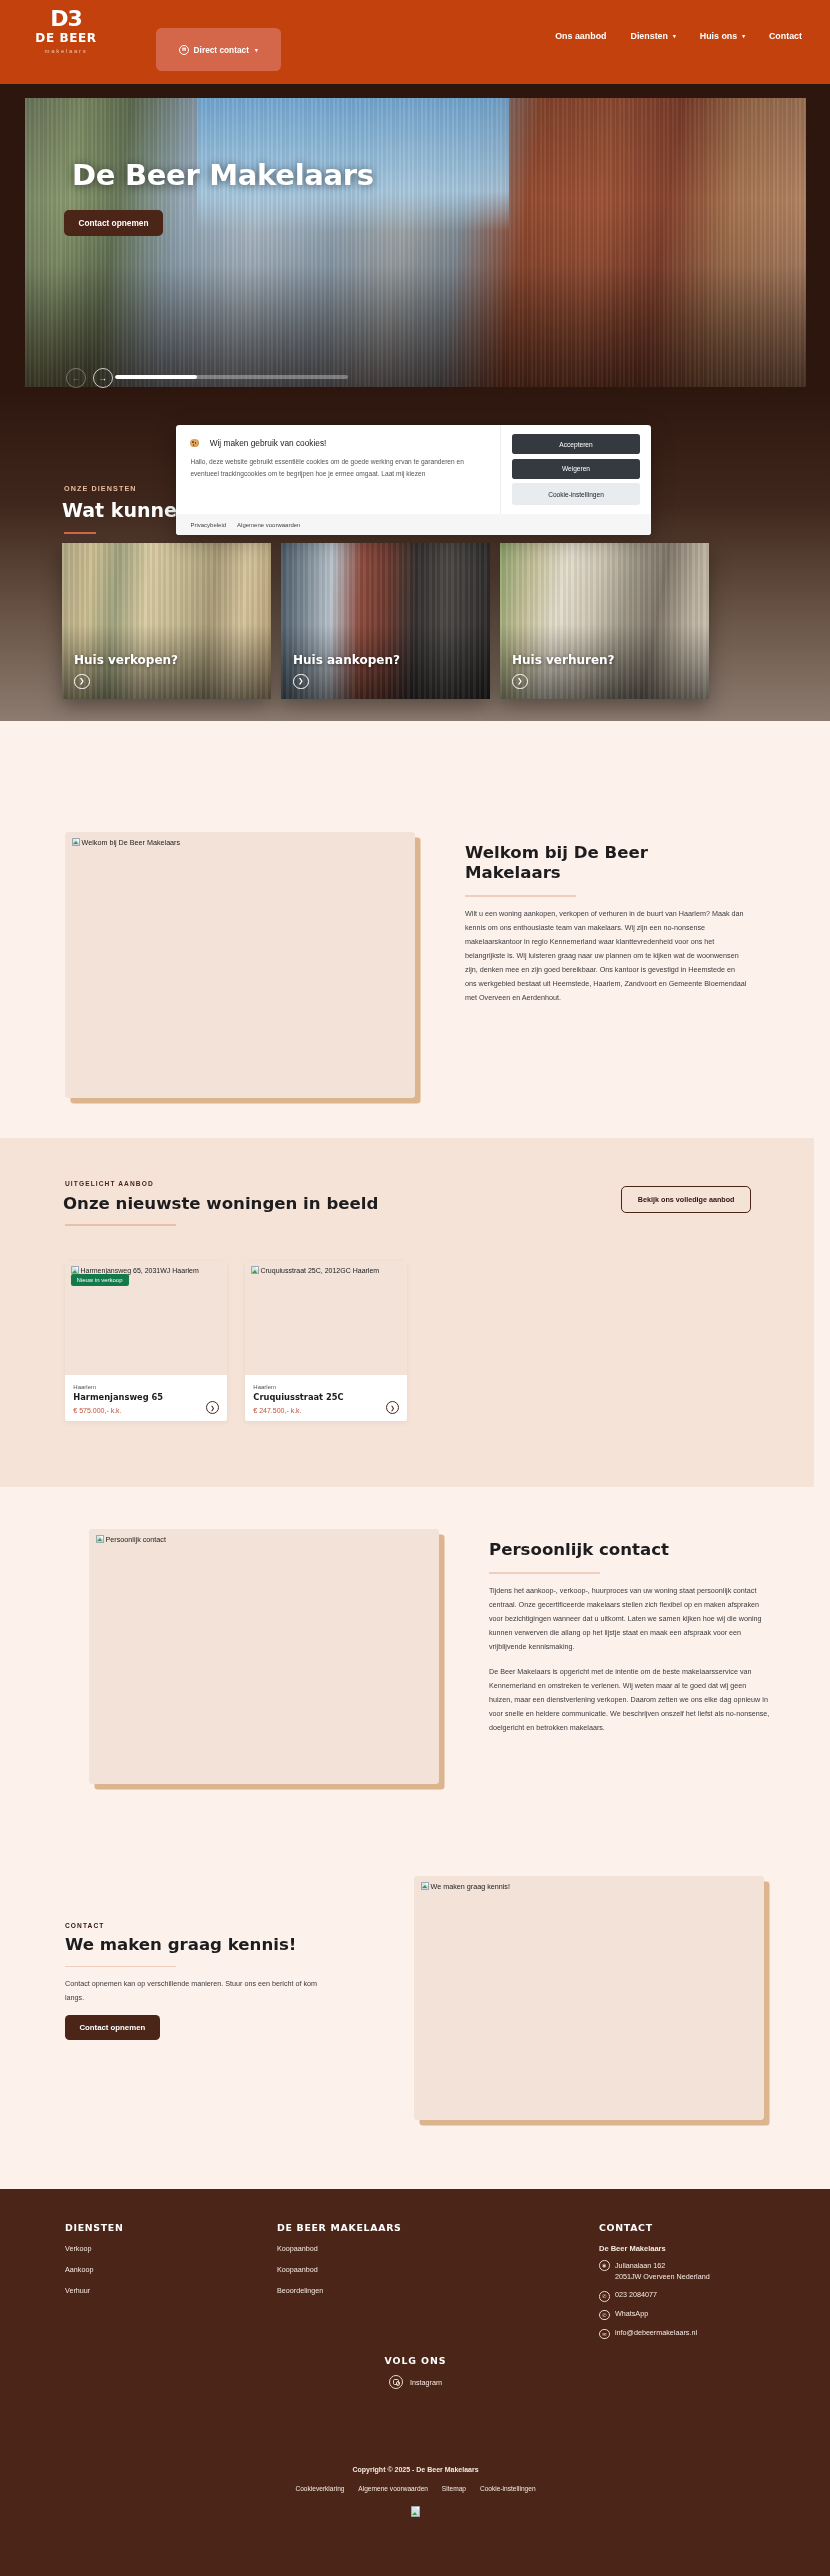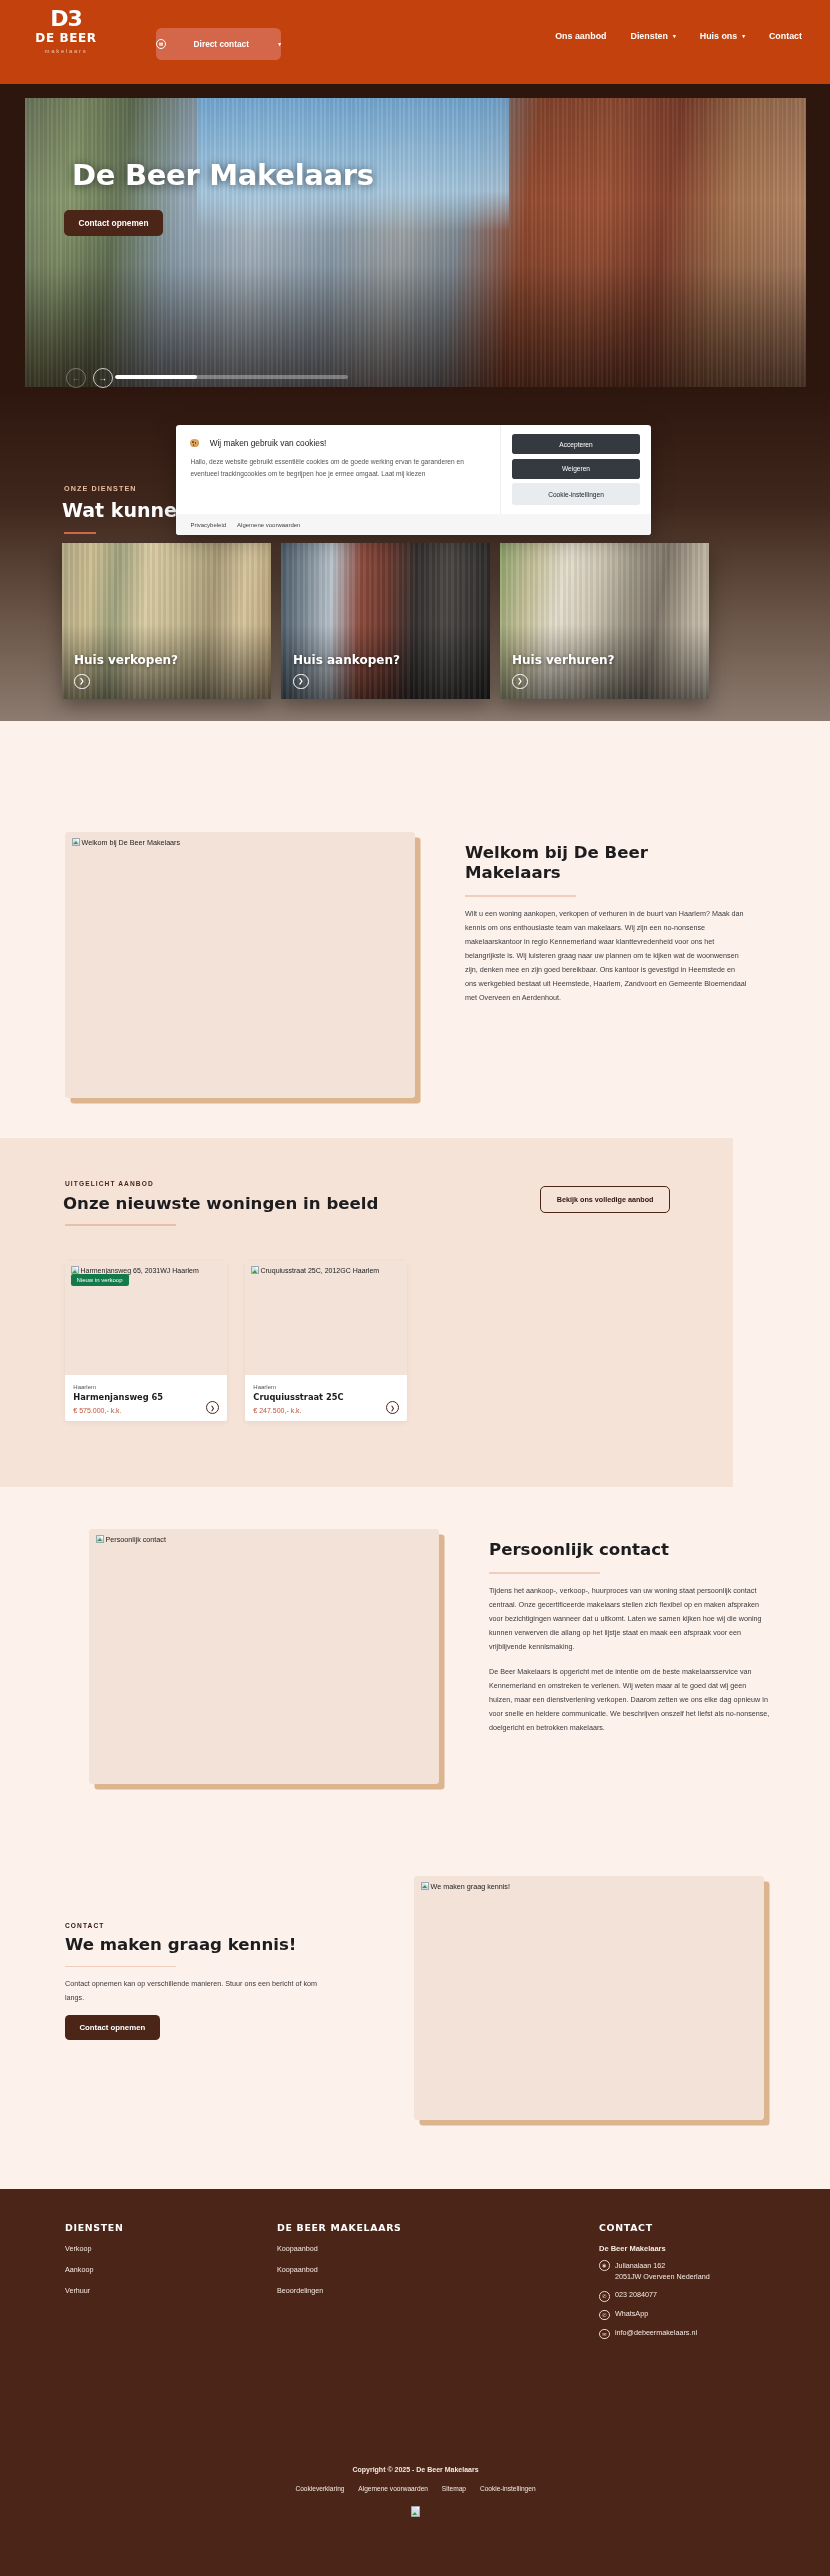--- a/index.html
+++ b/index.html
@@ -29,24 +29,24 @@
     font-family: "DejaVu Sans", sans-serif;
     font-weight: 700; font-size: 12px; letter-spacing: 0.6px;
     line-height: 1.15; margin-top: 2.2px; color: #fff;
   }
   .logo-sub {
     font-size: 6px; letter-spacing: 1.7px; color: #e8c6ae;
     margin-top: 2.2px;
   }
   .direct-contact-btn {
     position: absolute; left: 156px; top: 28px;
-    width: 125px; height: 32px;
+    width: 125px; height: 43px;
     background: #d4674a; border-radius: 5.5px; border: none;
     color: #fff; font-size: 8.3px; font-weight: 700;
-    display: flex; align-items: center; justify-content: space-between; gap: 4.4px;
+    display: flex; align-items: center; justify-content: center; gap: 4.4px;
     cursor: pointer;
   }
   .dc-icon {
     width: 10px; height: 10px; border: 0.8px solid #fff; border-radius: 50%;
     display: inline-flex; align-items: center; justify-content: center;
     font-size: 5px; line-height: 1;
   }
   .chev { font-size: 5.5px; margin-left: 1.7px; }
 
   .main-nav {
@@ -244,21 +244,21 @@
   .sec-title {
     font-family: "DejaVu Sans", sans-serif;
     font-size: 16.6px; font-weight: 700; color: #1d1d1f; line-height: 1.22;
   }
   .sec-rule { width: 111px; height: 1.7px; background: #f1cdbd; margin: 12px 0 10px; }
   .sec-p { font-size: 7.2px; line-height: 1.95; color: #3a3a3c; }
   .welkom-copy { position: absolute; left: 465px; top: 122px; width: 282px; }
 
   
   .aanbod {
-    position: absolute; top: 1138px; left: 0; width: 733px; height: 349px;
+    position: absolute; top: 1138px; left: 0; width: 814px; height: 349px;
     background: #f6e3d8;
   }
   .ab-eyebrow {
     position: absolute; left: 65px; top: 42px;
     font-size: 6.6px; letter-spacing: 1.1px; color: #4a2518; font-weight: 700;
   }
   .ab-title {
     position: absolute; left: 63px; top: 56px;
     font-family: "DejaVu Sans", sans-serif;
     font-size: 16.6px; font-weight: 700; color: #1d1d1f;
@@ -612,20 +612,29 @@
     <div class="f-row">
       <span class="f-ico">✆</span>
       <span>WhatsApp</span>
     </div>
     <div class="f-row">
       <span class="f-ico">✉</span>
       <span>info@debeermakelaars.nl</span>
     </div>
   </div>
 
+  <div class="volg">
+    <div class="volg-h">VOLG ONS</div>
+    <div class="volg-item">
+      <span class="volg-ico">
+          <span class="ig-glyph"></span>
+        </span>
+      <span>Instagram</span>
+    </div>
+  </div>
 
   <div class="copyright">Copyright © 2025 - De Beer Makelaars</div>
 
   <div class="legal-links">
     <span>Cookieverklaring</span>
     <span>Algemene voorwaarden</span>
     <span>Sitemap</span>
     <span>Cookie-instellingen</span>
   </div>
 

